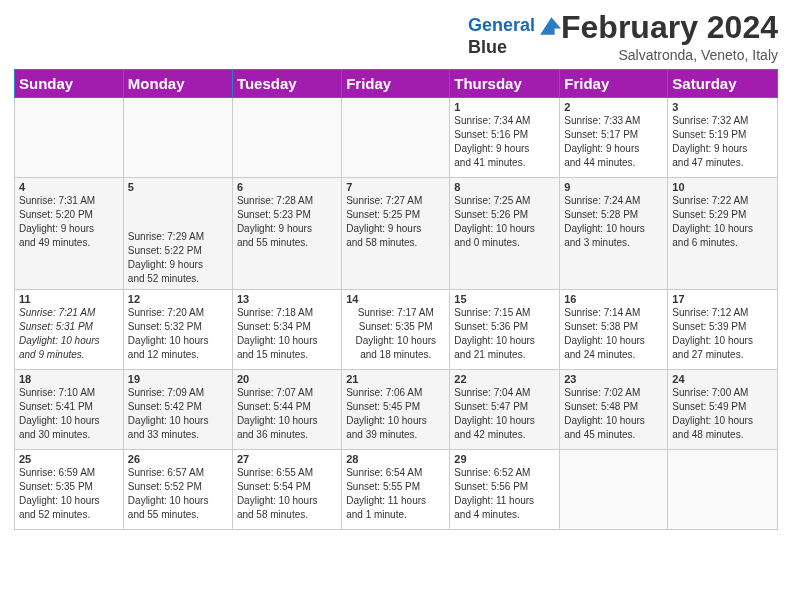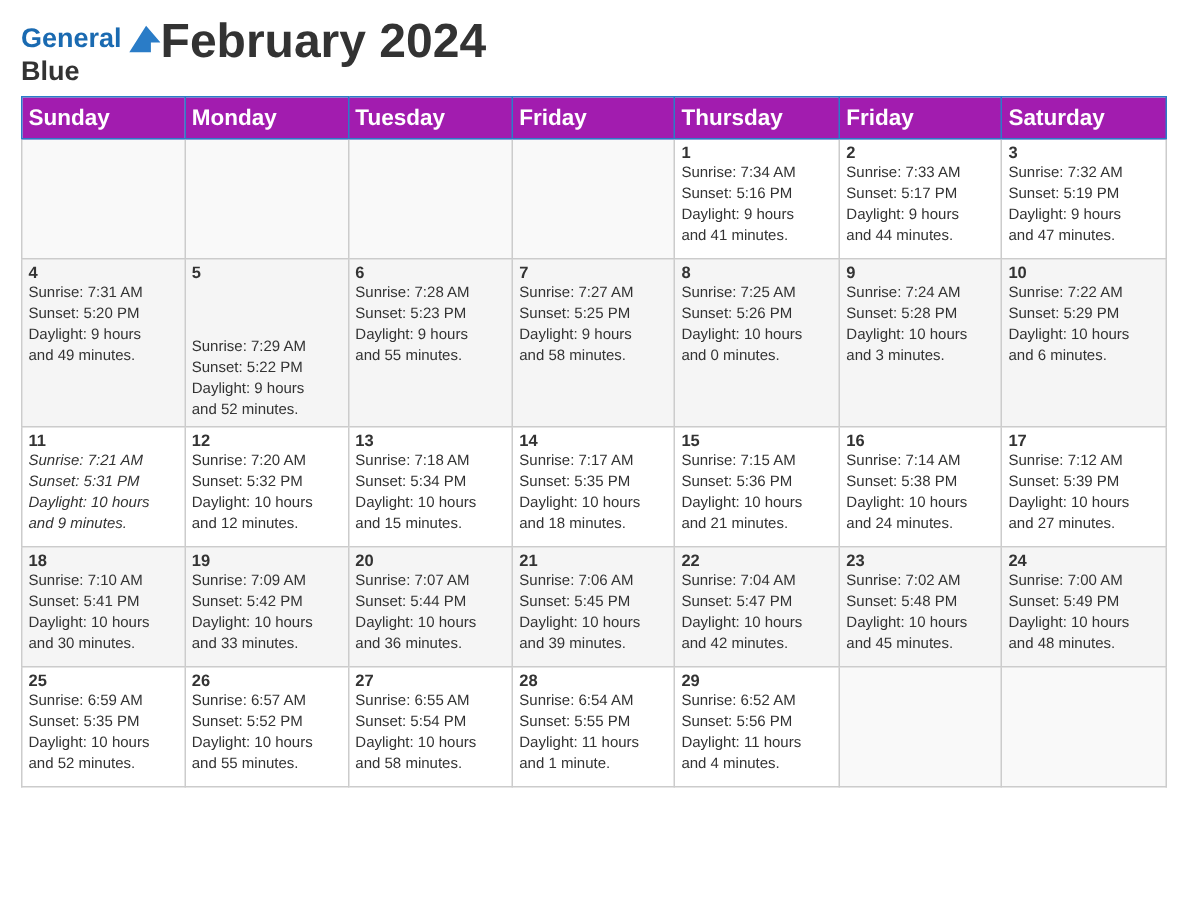--- a/index.html
+++ b/index.html
@@ -10,21 +10,21 @@
       height: 612px;
       overflow: hidden;
     }
     .container {
       width: 792px;
       padding: 10px 14px 6px 14px;
     }
     .header-row {
       display: flex;
       align-items: flex-start;
-      justify-content: flex-start;
+      justify-content: flex-end;
       margin-bottom: 6px;
     }
     .logo {
       display: flex;
       align-items: center;
       margin-top: 4px;
     }
     .logo-text {
       font-size: 18px;
       font-weight: bold;
@@ -109,20 +109,21 @@
             <polygon points="4,26 18,4 30,18 22,18 22,26" fill="#2a7cc7"></polygon>
           </svg>
         </div>
         <div>
           <span class="logo-text blue">Blue</span>
         </div>
       </div>
     </div>
     <div class="title-block">
       <div class="cal-title">February 2024</div>
+      <div class="cal-subtitle">Salvatronda, Veneto, Italy</div>
     </div>
   </div>
 
   <table>
     <thead>
       <tr>
 
       <th>Sunday</th>
           <th>Monday</th>
           <th>Tuesday</th>
@@ -228,21 +229,21 @@
           </td>
           <td>
             <span class="day-num">13</span>
             <div class="day-info" style="white-space: pre-line;">Sunrise: 7:18 AM
 Sunset: 5:34 PM
 Daylight: 10 hours
 and 15 minutes.</div>
           </td>
           <td>
             <span class="day-num">14</span>
-            <div class="day-info" style="white-space: pre-line;">Sunrise: 7:17 AM
+            <div class="day-info" style="white-space: pre-line; text-align: center;">Sunrise: 7:17 AM
 Sunset: 5:35 PM
 Daylight: 10 hours
 and 18 minutes.</div>
           </td>
           <td>
             <span class="day-num">15</span>
             <div class="day-info" style="white-space: pre-line;">Sunrise: 7:15 AM
 Sunset: 5:36 PM
 Daylight: 10 hours
 and 21 minutes.</div>

